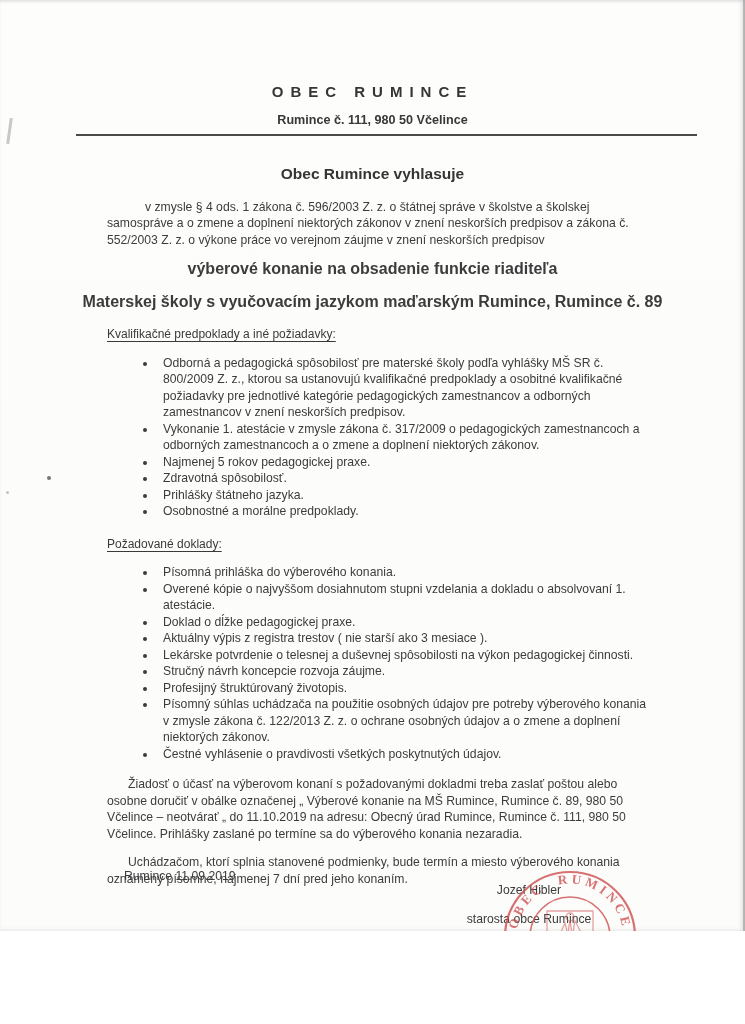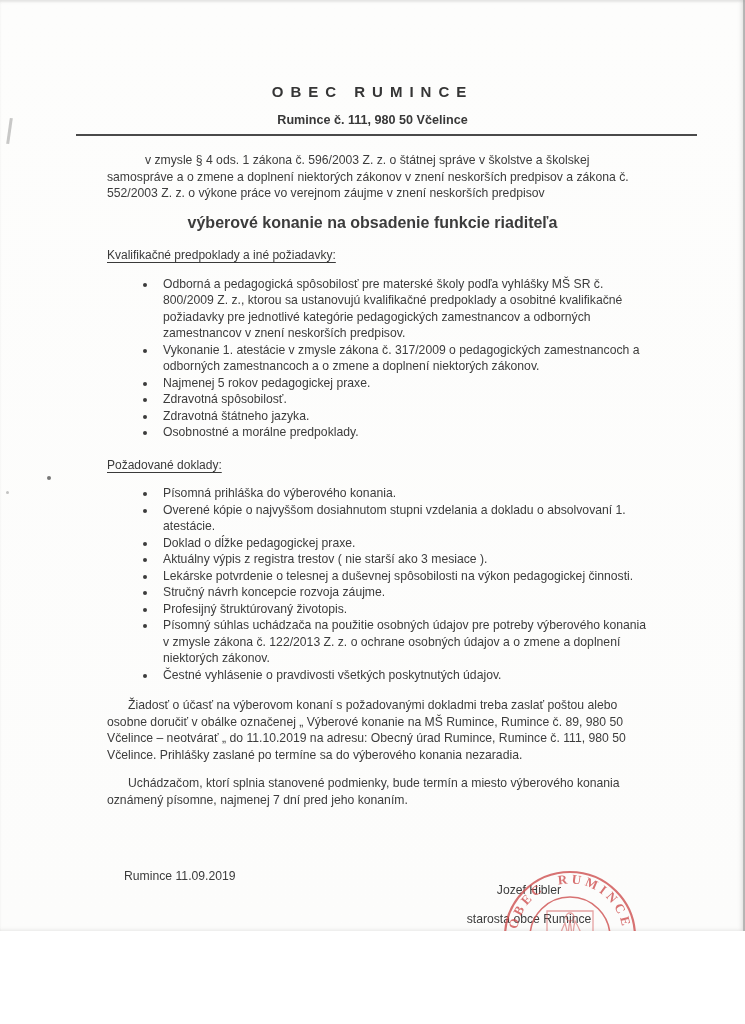--- a/index.html
+++ b/index.html
@@ -66,32 +66,34 @@
   <div class="edge-mark"></div>
   <div class="speck speck-1"></div>
   <div class="speck speck-2"></div>
 
   <header>
     <div class="org-name">OBEC RUMINCE</div>
     <div class="org-address">Rumince č. 111, 980 50 Včelince</div>
     <hr class="rule">
   </header>
 
+  <h1 class="doc-title">Obec Rumince vyhlasuje</h1>
 
   <p class="body-col intro">v zmysle § 4 ods. 1 zákona č. 596/2003 Z. z. o štátnej správe v školstve a školskej samospráve a o zmene a doplnení niektorých zákonov v znení neskorších predpisov a zákona č. 552/2003 Z. z. o výkone práce vo verejnom záujme v znení neskorších predpisov</p>
 
   <p class="subject">výberové konanie na obsadenie funkcie riaditeľa</p>
+  <p class="subject">Materskej školy s vyučovacím jazykom maďarským Rumince, Rumince č. 89</p>
 
   <h2 class="section-heading">Kvalifikačné predpoklady a iné požiadavky:</h2>
   <ul class="doc-list">
       <li>Odborná a pedagogická spôsobilosť pre materské školy podľa vyhlášky MŠ SR č. 800/2009 Z. z., ktorou sa ustanovujú kvalifikačné predpoklady a osobitné kvalifikačné požiadavky pre jednotlivé kategórie pedagogických zamestnancov a odborných zamestnancov v znení neskorších predpisov.</li>
       <li>Vykonanie 1. atestácie v zmysle zákona č. 317/2009 o pedagogických zamestnancoch a odborných zamestnancoch a o zmene a doplnení niektorých zákonov.</li>
       <li>Najmenej 5 rokov pedagogickej praxe.</li>
       <li>Zdravotná spôsobilosť.</li>
-      <li>Zdravotná štátneho jazyka.</li>
+      <li>Prihlášky štátneho jazyka.</li>
       <li>Osobnostné a morálne predpoklady.</li>
     </ul>
 
   <h2 class="section-heading">Požadované doklady:</h2>
   <ul class="doc-list">
       <li>Písomná prihláška do výberového konania.</li>
       <li>Overené kópie o najvyššom dosiahnutom stupni vzdelania a dokladu o absolvovaní 1. atestácie.</li>
       <li>Doklad o dĺžke pedagogickej praxe.</li>
       <li>Aktuálny výpis z registra trestov ( nie starší ako 3 mesiace ).</li>
       <li>Lekárske potvrdenie o telesnej a duševnej spôsobilosti na výkon pedagogickej činnosti.</li>

